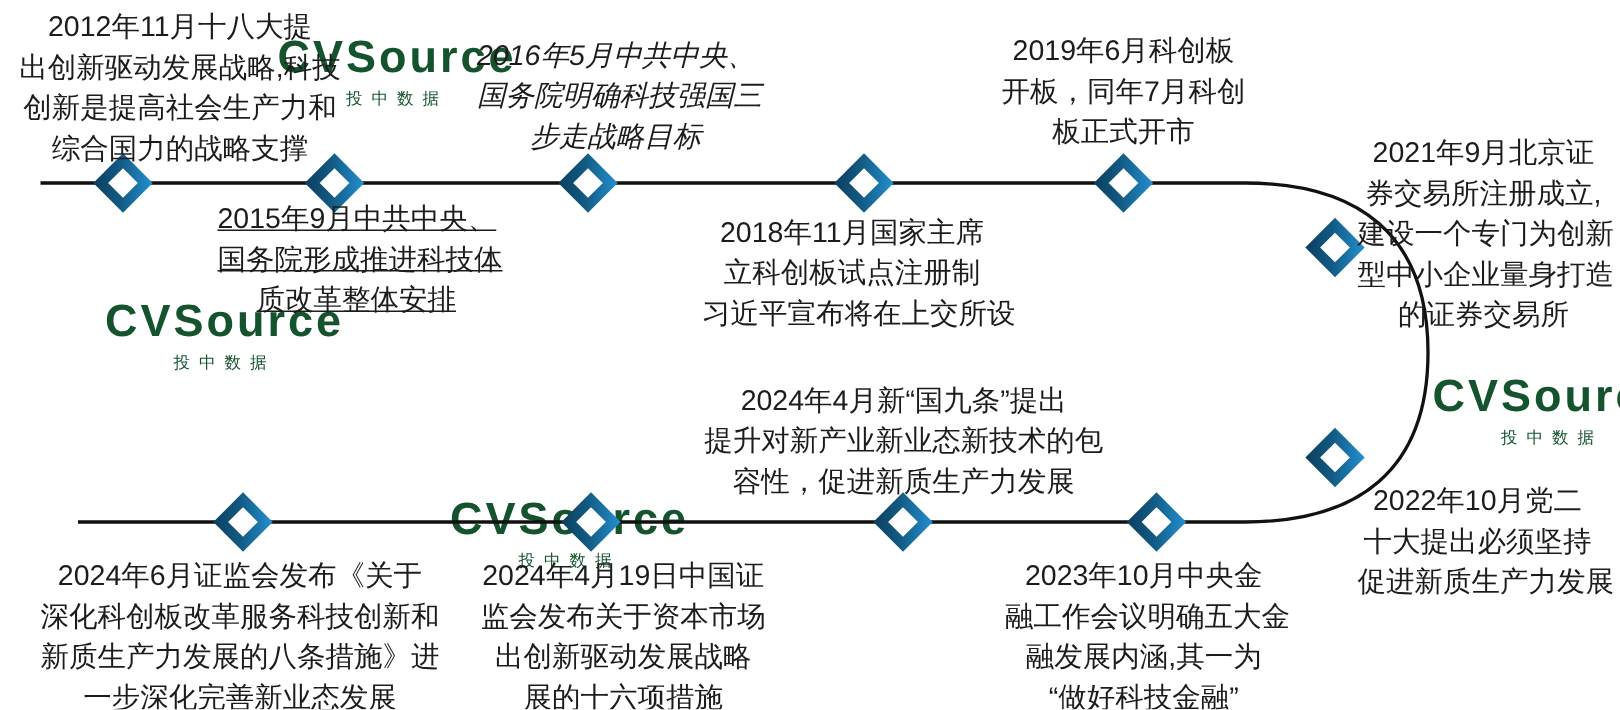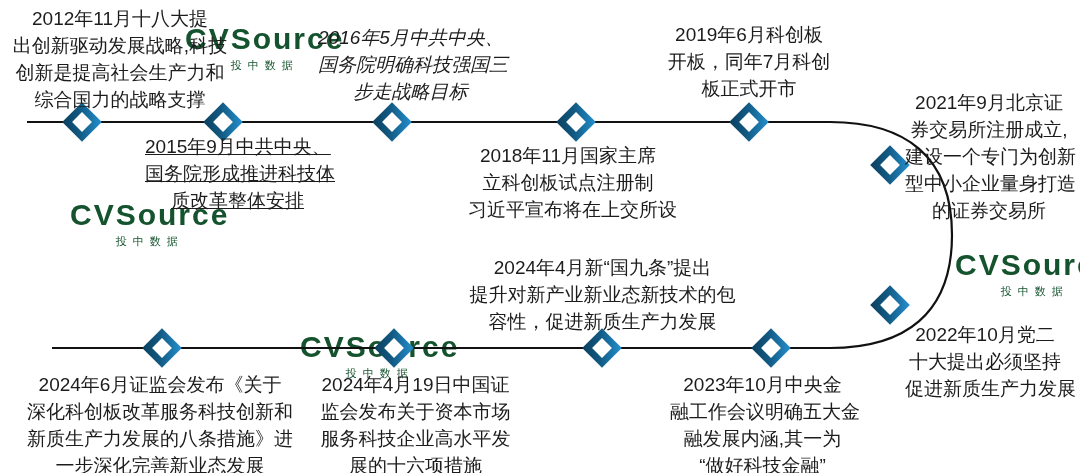--- a/index.html
+++ b/index.html
@@ -183,21 +183,21 @@
   <div class="evt" style="left:670px; top:372px; width:185px;text-align:center;">
     <div>2023年10月中央金</div>
     <div>融工作会议明确五大金</div>
     <div>融发展内涵,其一为</div>
     <div>“做好科技金融”</div>
   </div>
 
   <div class="evt" style="left:318px; top:372px; width:195px;">
     <div>2024年4月19日中国证</div>
     <div>监会发布关于资本市场</div>
-    <div>服务科技企业高水平发</div>
+    <div>出创新驱动发展战略</div>
     <div>展的十六项措施</div>
   </div>
 
   <div class="evt" style="left:20px; top:372px; width:280px;">
     <div>2024年6月证监会发布《关于</div>
     <div>深化科创板改革服务科技创新和</div>
     <div>新质生产力发展的八条措施》进</div>
     <div>一步深化完善新业态发展</div>
   </div>
 

